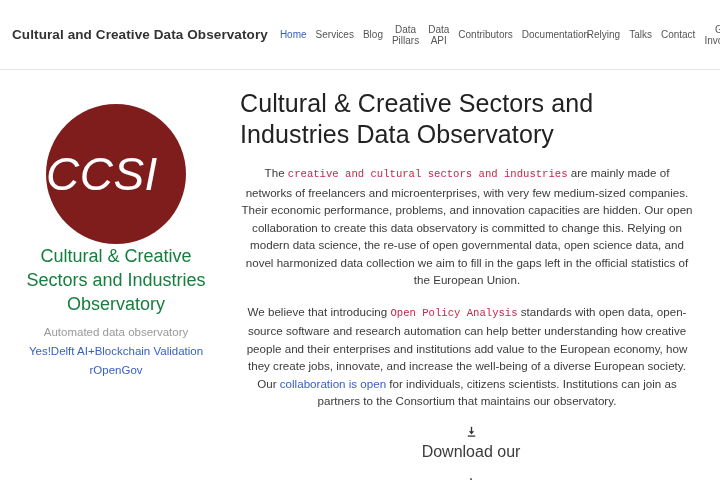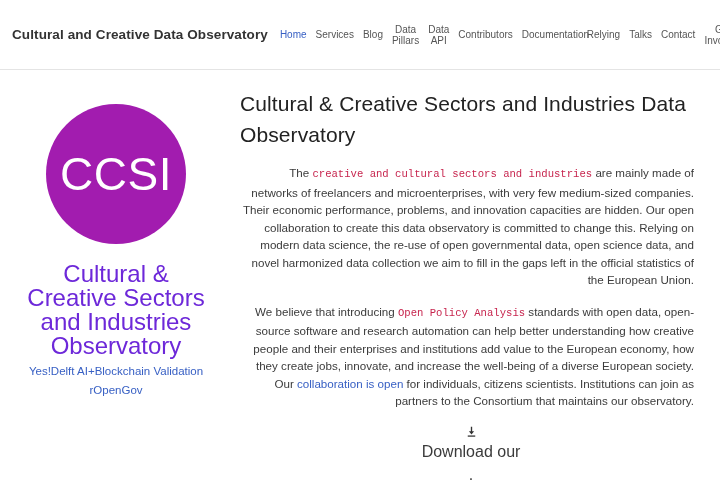--- a/index.html
+++ b/index.html
@@ -68,38 +68,38 @@
   .sidebar {
     width: 196px;
     flex: 0 0 196px;
     text-align: center;
     padding-top: 10px;
   }
   .logo-circle {
     width: 140px;
     height: 140px;
     border-radius: 50%;
-    background: #a21caf;
+    background: #7f1d1d;
     margin: 8px auto 0 auto;
     display: flex;
     align-items: center;
-    justify-content: center;
+    justify-content: flex-start;
+    font-style: italic;
   }
   .logo-text {
     color: #ffffff;
     font-size: 46px;
     font-weight: 400;
     letter-spacing: 0.5px;
     font-family: "Liberation Sans", sans-serif;
   }
   .side-title {
-    margin-top: 18px;
-    font-size: 24px;
+    font-size: 18px;
     line-height: 24px;
-    color: #6d28d9;
+    color: #15803d;
     font-weight: 400;
   }
   .side-sub {
     margin-top: 10px;
     font-size: 11.5px;
     color: #999999;
   }
   .side-links {
     margin-top: 6px;
   }
@@ -111,32 +111,32 @@
     cursor: pointer;
   }
 
   .main {
     flex: 1;
     padding-left: 26px;
     padding-top: 2px;
   }
   h1.page-title {
     margin: 0;
-    font-size: 21px;
+    font-size: 25px;
     line-height: 31px;
     font-weight: 400;
     color: #222222;
     letter-spacing: 0.1px;
   }
   p.body-par {
     font-size: 11.6px;
     line-height: 17.5px;
     color: #3b3b3b;
     margin: 14px 8px 0 0;
-    text-align: right;
+    text-align: center;
   }
   .code {
     font-family: "Liberation Mono", monospace;
     color: #c7254e;
     font-size: 10.6px;
   }
   a.inline {
     color: #3860c4;
     text-decoration: none;
     cursor: pointer;
@@ -179,20 +179,21 @@
 
   </div>
 
   <div class="content">
 
     <div class="sidebar">
       <div class="logo-circle">
         <span class="logo-text">CCSI</span>
       </div>
       <div class="side-title">Cultural &amp; Creative Sectors and Industries Observatory</div>
+      <div class="side-sub">Automated data observatory</div>
       <div class="side-links">
         <span class="side-link">Yes!Delft AI+Blockchain Validation</span>
         <span class="side-link">rOpenGov</span>
       </div>
     </div>
 
     <div class="main">
       <h1 class="page-title">Cultural &amp; Creative Sectors and Industries Data Observatory</h1>
 
       <p class="body-par"><span>The </span><span class="code">creative and cultural sectors and industries</span><span> are mainly made of networks of freelancers and microenterprises, with very few medium-sized companies. Their economic performance, problems, and innovation capacities are hidden. Our open collaboration to create this data observatory is committed to change this. Relying on modern data science, the re-use of open governmental data, open science data, and novel harmonized data collection we aim to fill in the gaps left in the official statistics of the European Union.</span></p>

